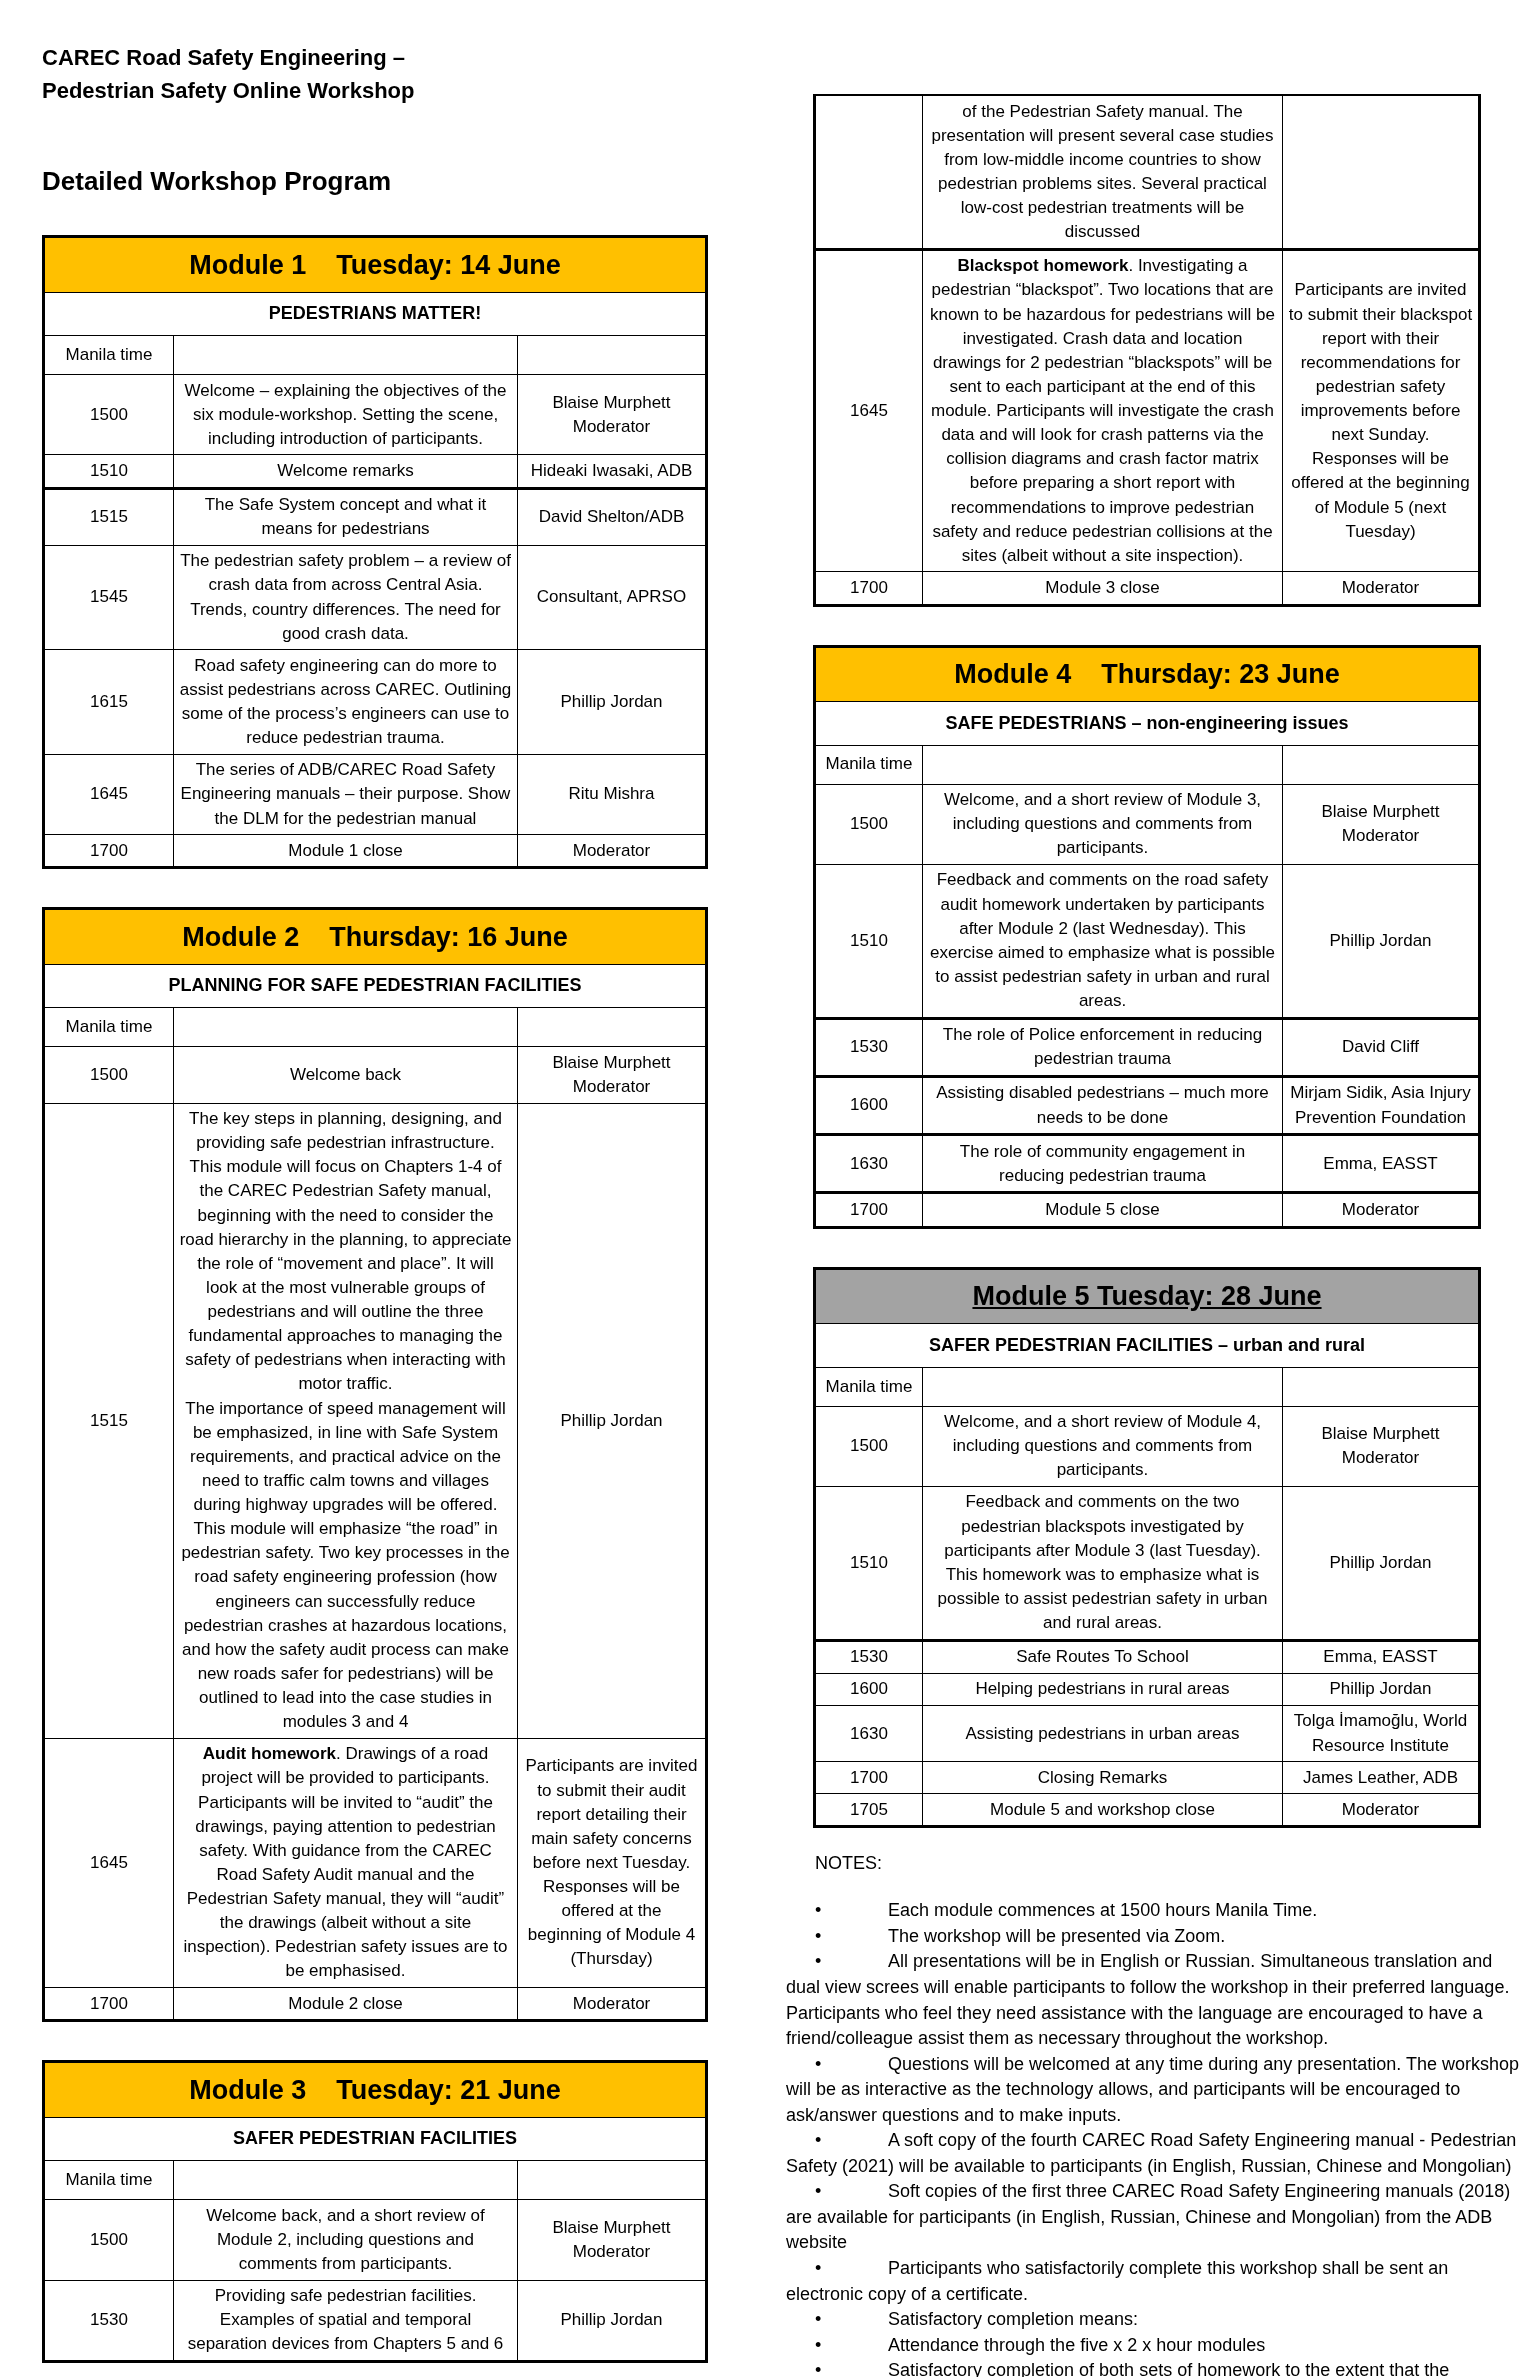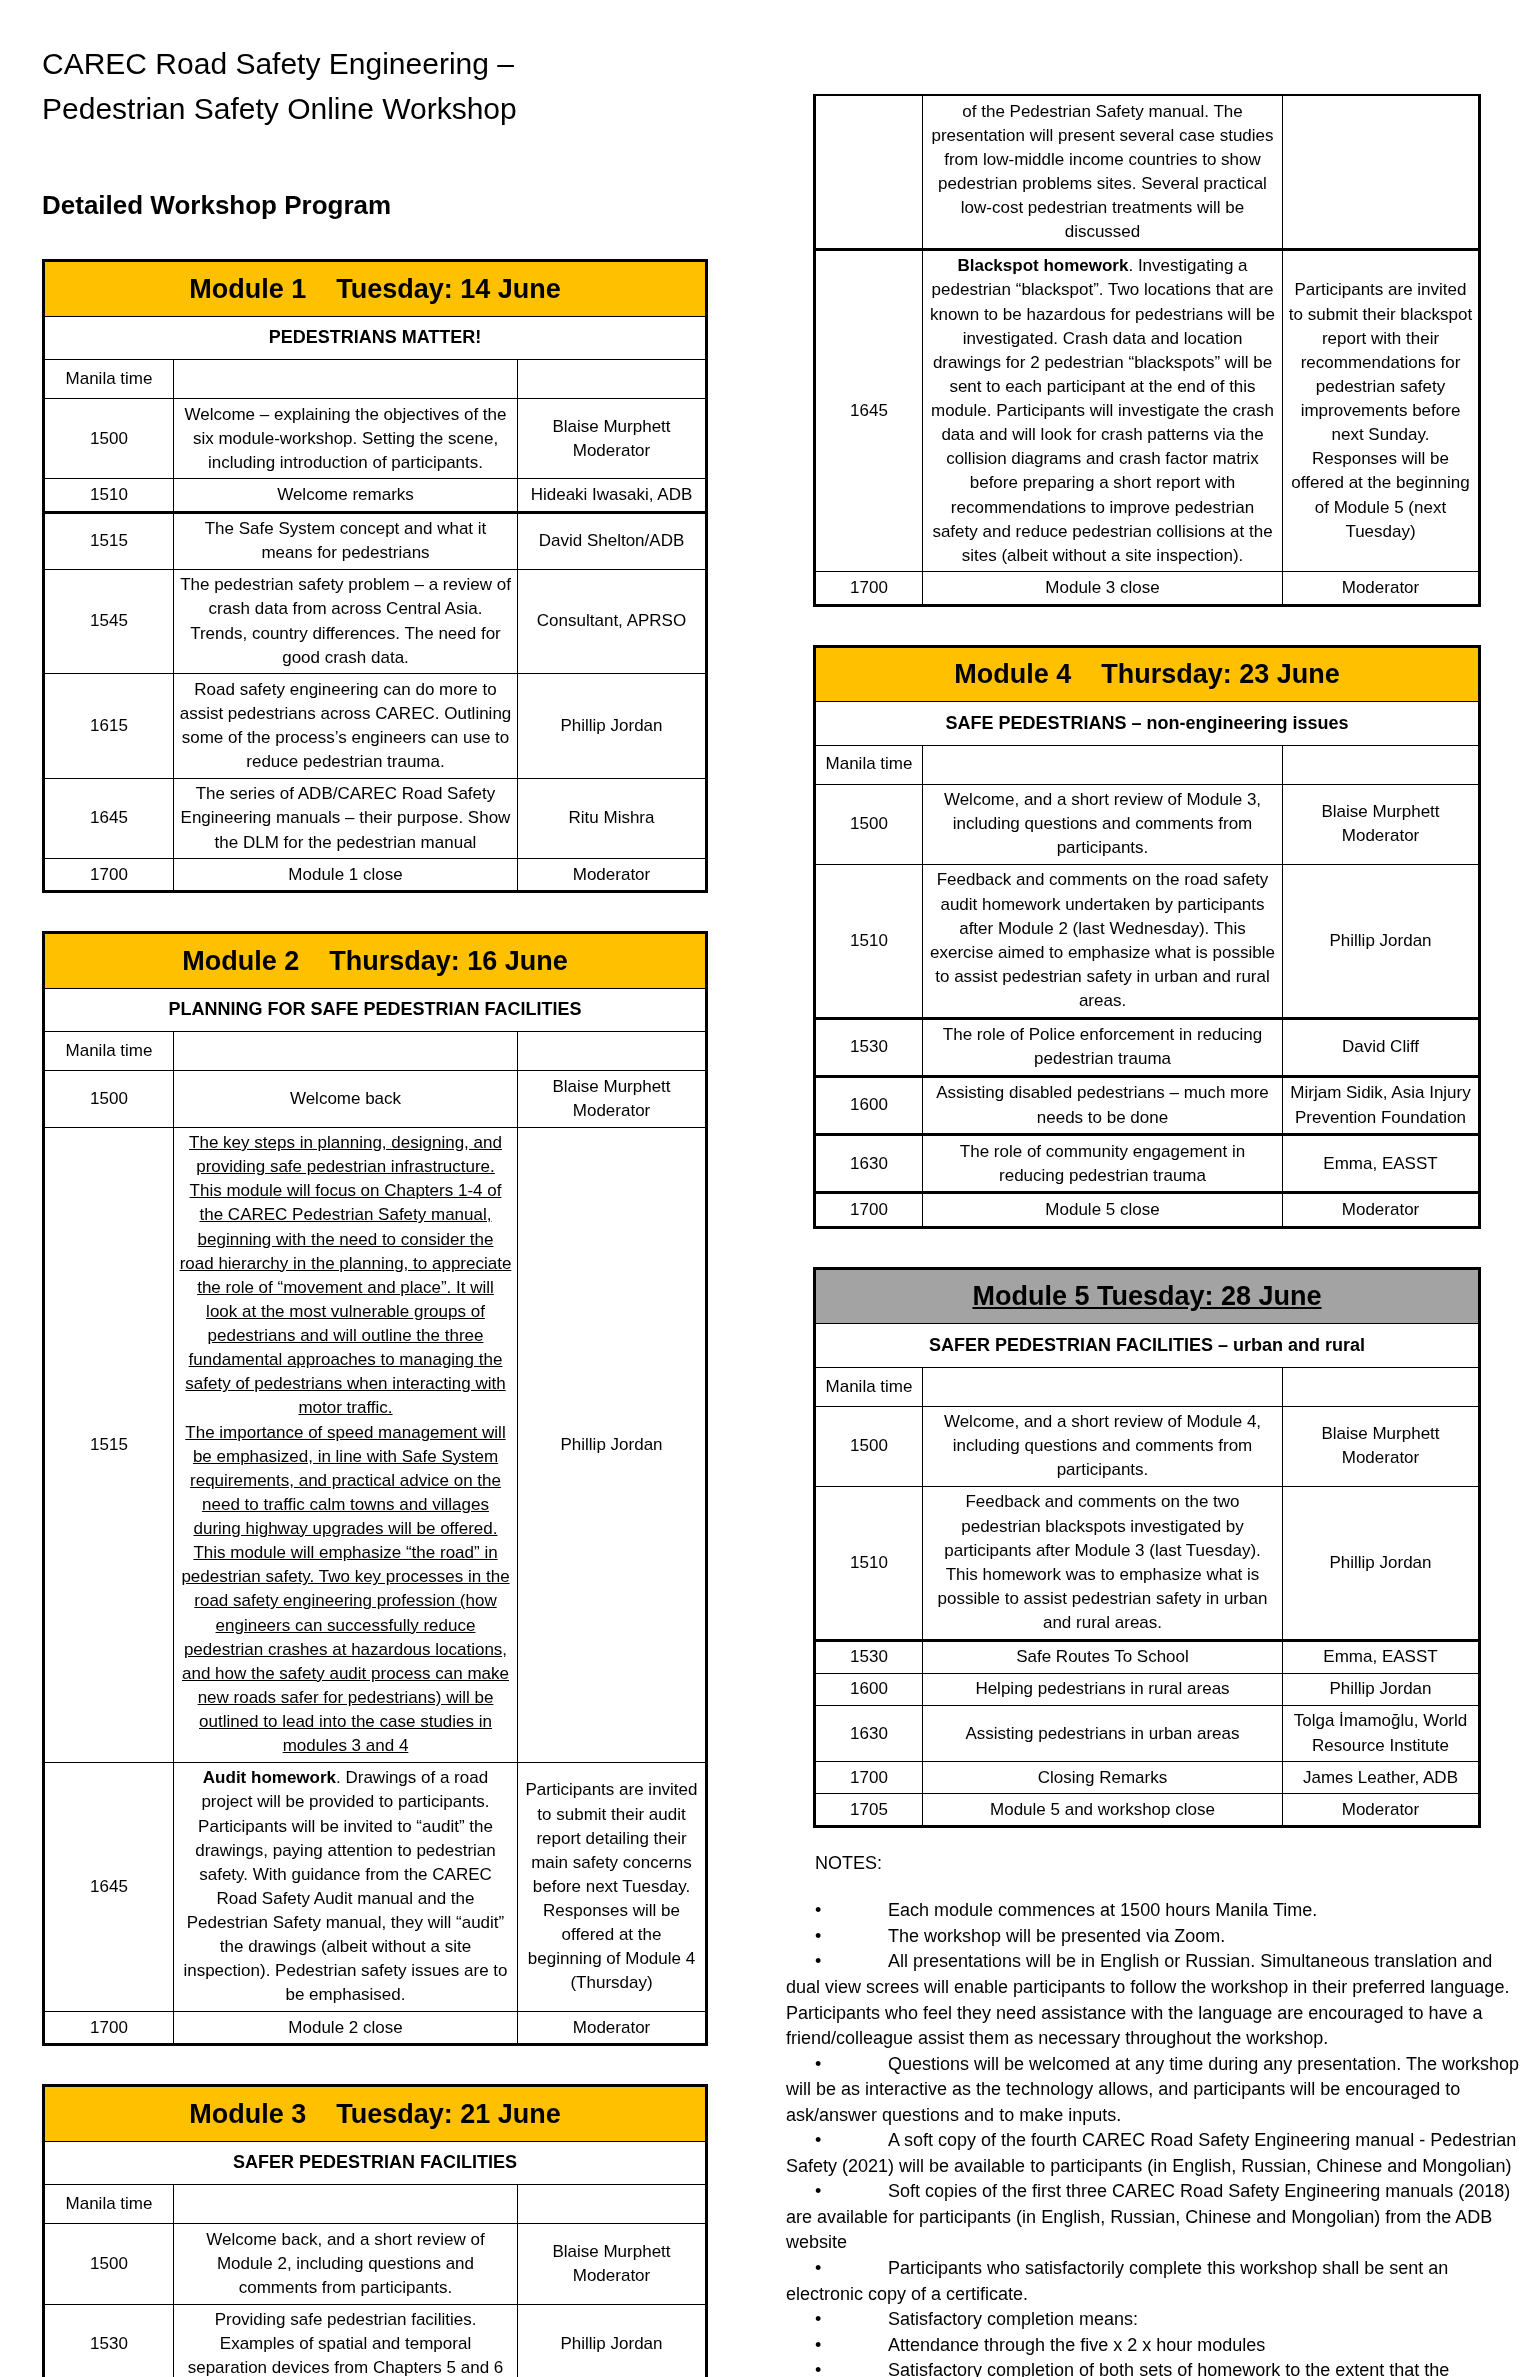--- a/index.html
+++ b/index.html
@@ -1,29 +1,29 @@
 <!DOCTYPE html>
 <html style="font-size:11.2px"><head>
 <meta charset="utf-8">
 <style>
   html,body{margin:0;padding:0;background:#fff;}
   body{width:1538px;height:2377px;font-family:"Liberation Sans",sans-serif;color:#000;}
   .page{position:relative;width:1538px;height:2377px;overflow:hidden;background:#fff;}
   .col-left{position:absolute;left:42px;top:41px;width:663px;}
   .col-right{position:absolute;left:813px;top:94px;width:666px;}
-  .title{font-size:30px;font-weight:400;line-height:1.5;}
+  .title{font-size:22px;font-weight:700;line-height:1.5;}
   .prog{font-size:26px;font-weight:700;margin-top:59px;}
   table.mod{border-collapse:collapse;width:100%;table-layout:fixed;border:3.5px solid #000;margin-top:38px;}
   .col-right table.mod.first{margin-top:0;border-top-width:2.1px;border-radius:30px;}
   td{border:1.4px solid #000;padding:3.5px 5.6px;font-size:17px;line-height:1.42;text-align:center;vertical-align:middle;overflow:hidden;word-wrap:break-word;}
   tr.hdr td{font-size:27px;font-weight:700;padding:7.7px 5.6px;white-space:pre-wrap;}
   tr.sub td{font-size:18px;font-weight:700;padding:8.4px 5.6px;}
   tr.trow td{height:31px;}
   tr.tt td{border-top-width:3.5px;}
-  .para{display:block;text-decoration:underline;}
+  .para{display:block;}
   .notes{margin-left:-27px;margin-top:22.4px;width:740px;font-size:18px;line-height:1.42;}
   .notes-h{text-indent:29px;margin:0 0 22px 0;}
   .note{text-indent:29px;margin:0;}
   .bullet{display:inline-block;width:73px;text-indent:0;}
 </style>
 </head>
 <body>
 
 <div class="page">
 

